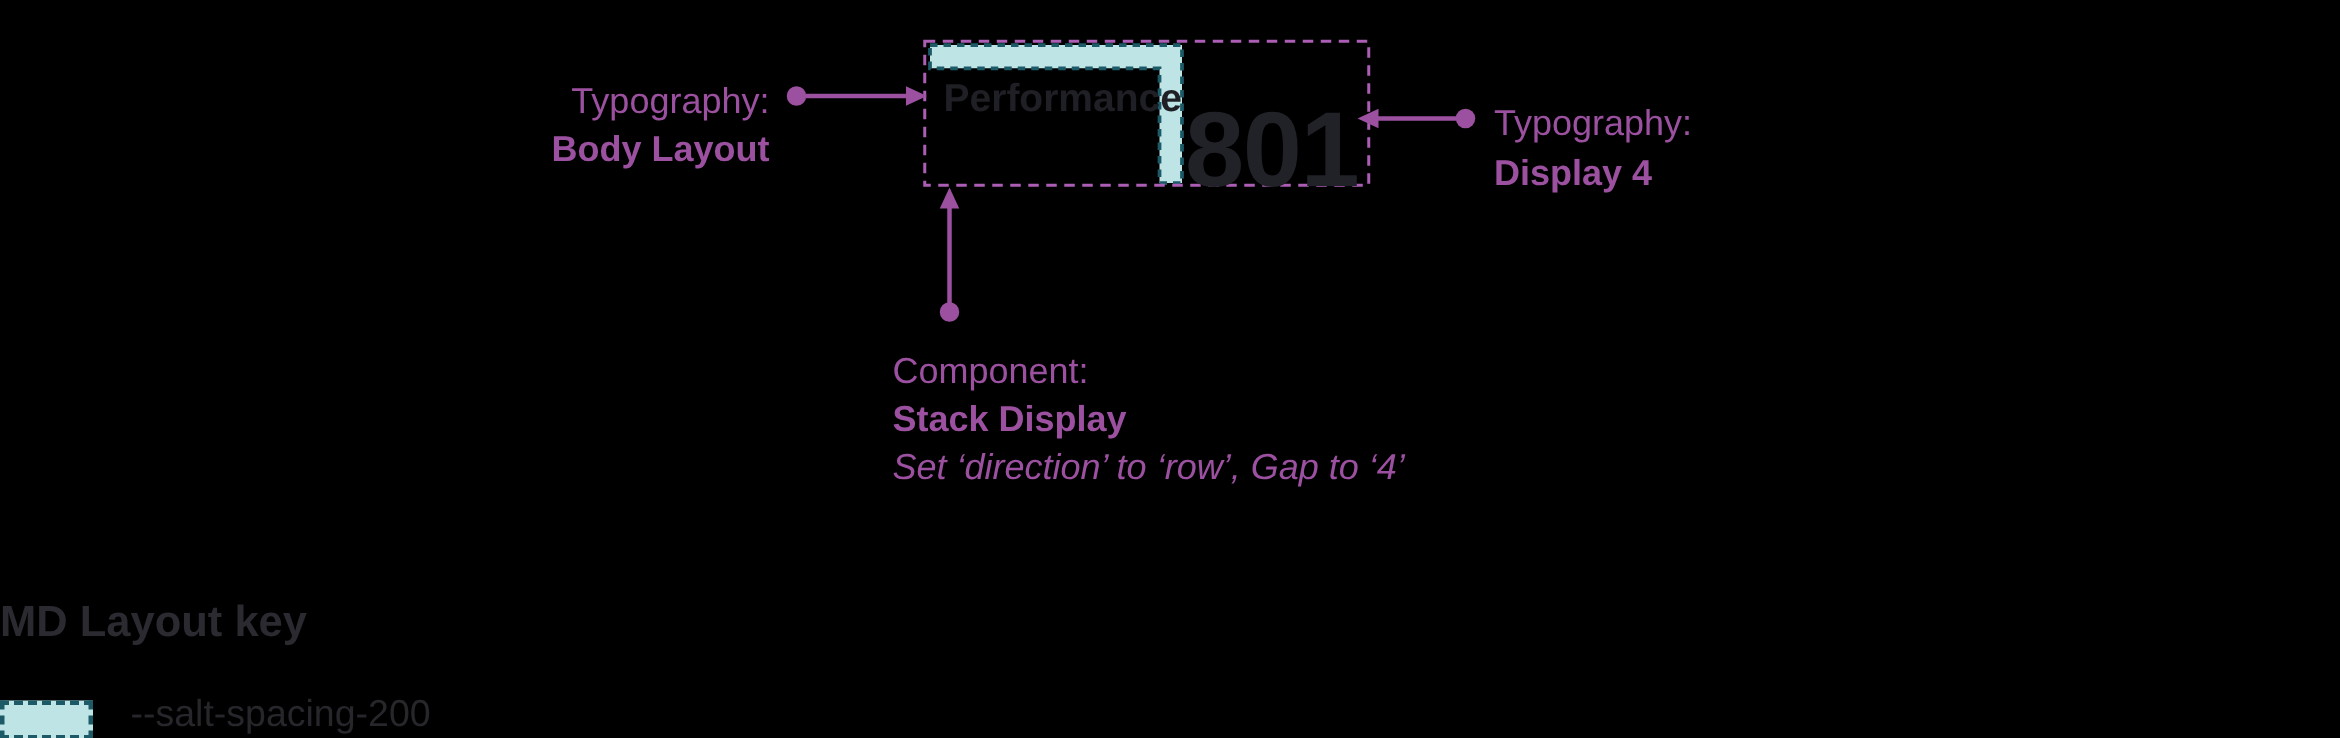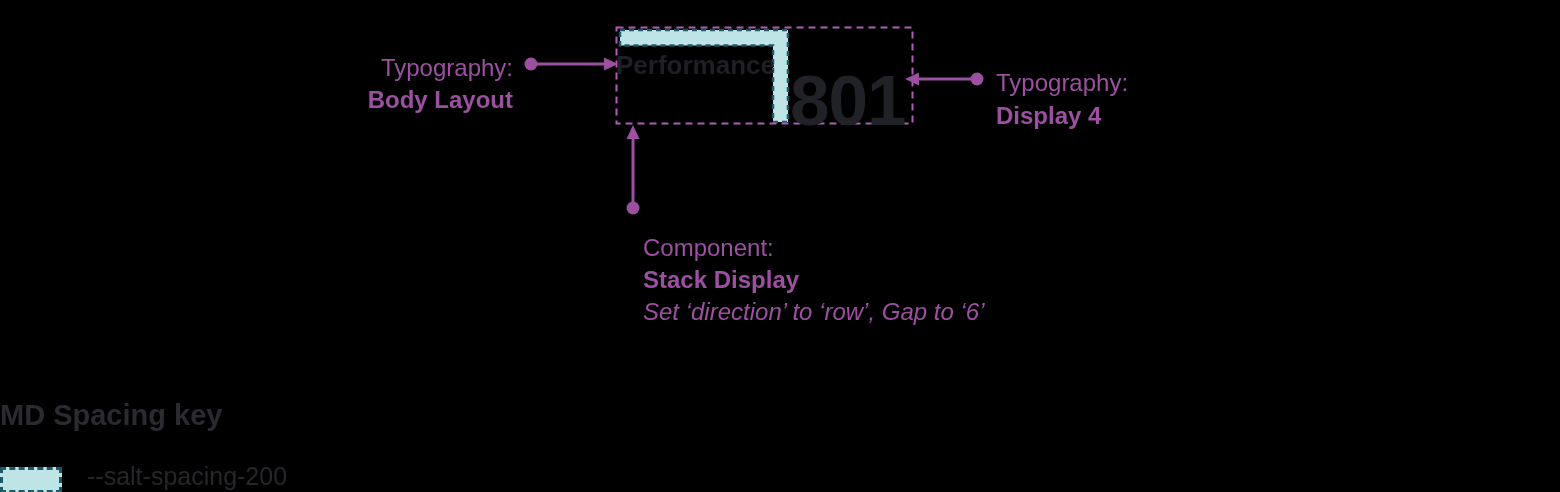--- a/index.html
+++ b/index.html
@@ -22,20 +22,21 @@
     white-space: nowrap;
   }
   .ann .strong { font-weight: 700; }
   .ann .note  { font-style: italic; }
 
   
   .metric-title {
     font-size: 26px; font-weight: 700; line-height: 1;
     color: var(--metric-title-color, #1F1F26);
     white-space: nowrap;
+    margin-left: 13px;
   }
   .metric-value {
     font-size: 71px; font-weight: 700; line-height: 1;
     letter-spacing: -1px;
     color: var(--metric-value-color, #212128);
     white-space: nowrap;
   }
 
   
   .key-heading {
@@ -108,25 +109,25 @@
   <div class="abs ann" style="left:303px; top:52px; width:210px; text-align:right;">
     <div>Typography:</div>
     <div class="strong">Body Layout</div>
   </div>
 
   <div class="abs ann" style="left:996px; top:66px; line-height:33px;">
     <div>Typography:</div>
     <div class="strong">Display 4</div>
   </div>
 
-  <div class="abs ann" style="left:643px; top:232px;">
+  <div class="abs ann" style="left:595px; top:232px;">
     <div>Component:</div>
     <div class="strong">Stack Display</div>
-    <div class="note">Set ‘direction’ to ‘row’, Gap to ‘6’</div>
+    <div class="note">Set ‘direction’ to ‘row’, Gap to ‘4’</div>
   </div>
 
-  <div class="abs key-heading" style="left:0px; top:400px;">MD Spacing key</div>
+  <div class="abs key-heading" style="left:0px; top:400px;">MD Layout key</div>
 
   <div class="abs swatch" style="left:0px; top:467px;"></div>
 
   <div class="abs key-token" style="left:87px; top:463px;">--salt-spacing-200</div>
 
 </div>
 
 </body></html>

